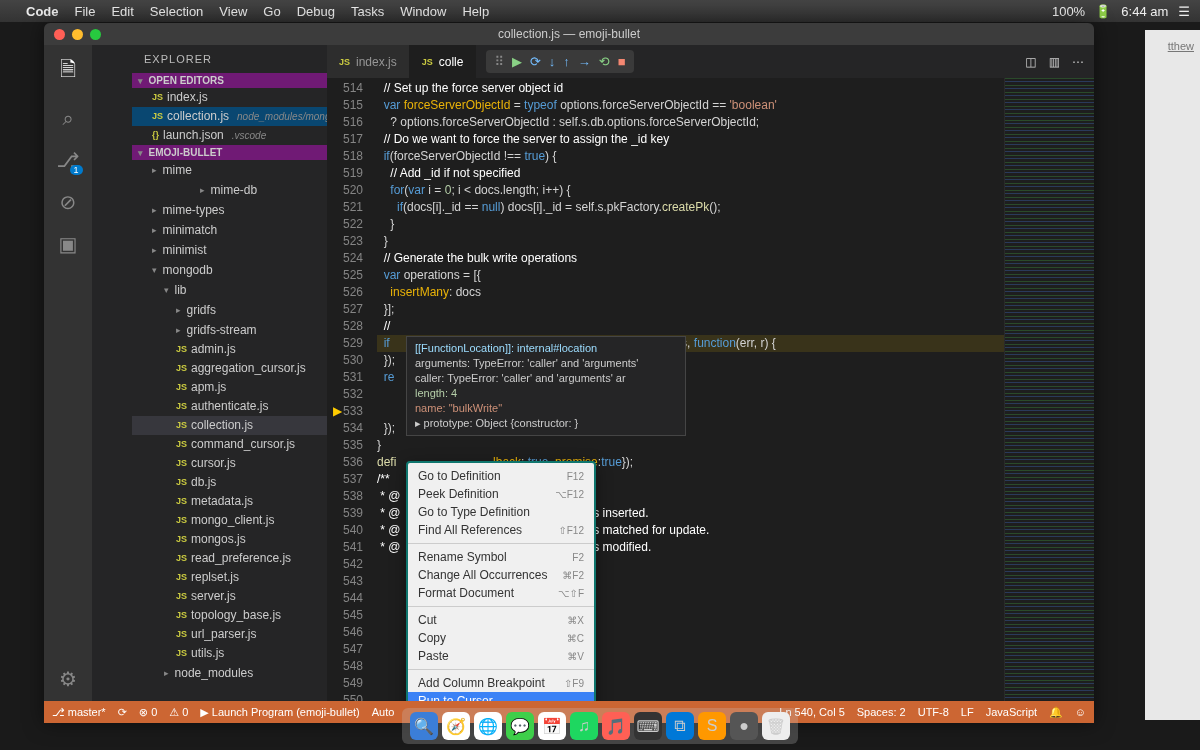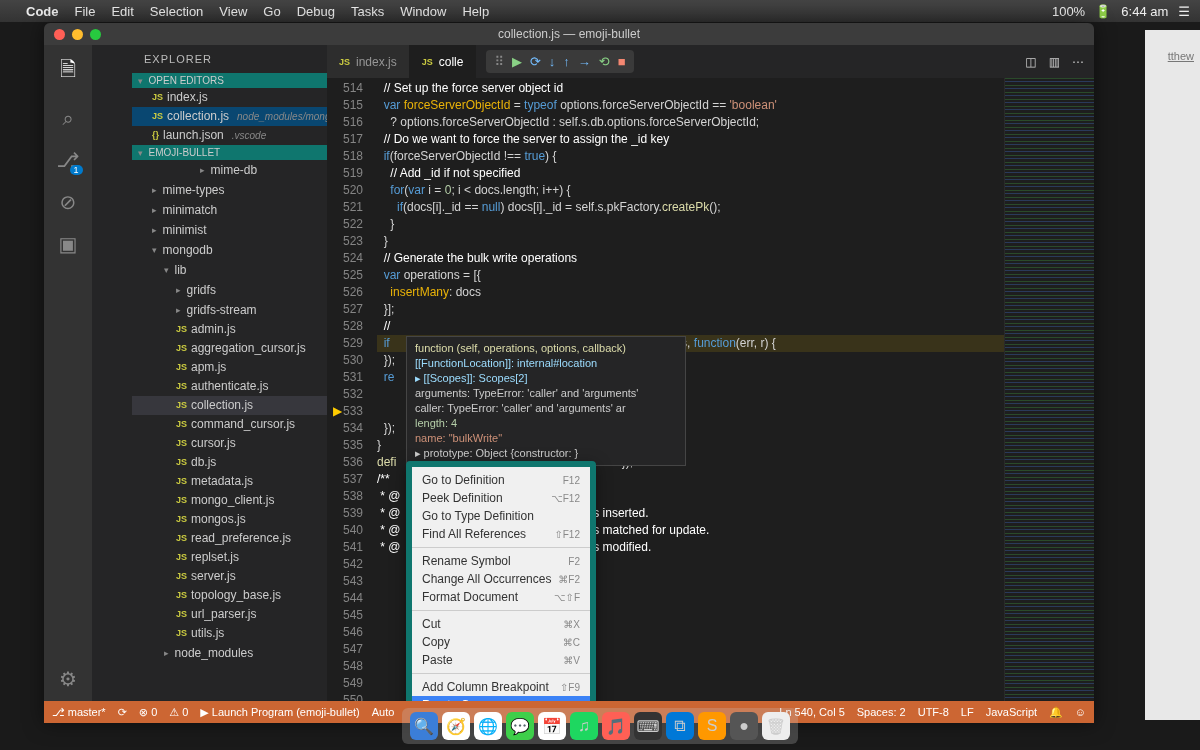--- a/index.html
+++ b/index.html
@@ -15,21 +15,21 @@
 .dot.red{background:#ff5f56;} .dot.yellow{background:#ffbd2e;} .dot.green{background:#27c93f;}
 .title { position:absolute; left:0; right:0; text-align:center; font-size:12px; color:#ccc; }
 .main { flex:1; display:flex; overflow:hidden; }
 .activitybar { width:48px; background:#333; display:flex; flex-direction:column; align-items:center; padding-top:10px; gap:18px; color:#888; position:relative;}
 .activitybar .ico { font-size:20px; cursor:pointer; position:relative;}
 .activitybar .ico.active { color:#fff; }
 .activitybar .gear { position:absolute; bottom:10px; }
 .badge { position:absolute; bottom:-3px; right:-3px; background:#007acc; color:#fff; border-radius:8px; font-size:9px; padding:0 4px; }
 .sidebar { width:235px; background:#252526; display:flex; flex-direction:column; font-size:12px; color:#ccc; overflow:hidden;padding-left:40px;}
 .sidebar-title { padding:8px 12px; font-size:11px; letter-spacing:1px; color:#bbb; }
-.section-hdr { background:#0f766e; padding:2px 6px; font-size:10px; font-weight:normal; color:#ccc; display:flex; align-items:center; gap:4px;}
+.section-hdr { background:#701a75; padding:2px 6px; font-size:10px; font-weight:bold; color:#ccc; display:flex; align-items:center; gap:4px;}
 .tree { flex:1; overflow:hidden; }
 .tree-item { padding:1px 0 1px 20px; white-space:nowrap; display:flex; align-items:center; gap:4px; line-height:17px;}
 .tree-item.sel { background:#37373d; }
 .tree-item.hl { background:#094771; }
 .js-ico { color:#cbcb41; font-size:9px; font-weight:bold; }
 .caret::before{content:"▸"; color:#888; margin-right:2px; font-size:9px;}
 .caret.open::before{content:"▾";}
 .muted{color:#888; font-style:italic; margin-left:4px; font-size:10px;}
 .editor-area { flex:1; display:flex; flex-direction:column; background:#1e1e1e; position:relative; overflow:hidden;}
 .tabs { height:33px; background:#252526; display:flex; align-items:stretch; }
@@ -39,33 +39,33 @@
 .debug-toolbar { margin-left:10px; display:flex; align-items:center; gap:8px; background:#3a3a3a; border-radius:4px; padding:4px 8px; align-self:center;}
 .debug-toolbar span { font-size:13px; }
 .tab-actions { margin-left:auto; display:flex; align-items:center; gap:12px; padding-right:10px; color:#ccc;}
 .code { flex:1; display:flex; font-family:Menlo,Consolas,monospace; font-size:12px; overflow:hidden; position:relative;}
 .gutter { width:50px; text-align:right; color:#858585; padding-right:14px; line-height:17px; padding-top:2px; user-select:none;}
 .gutter .cur::before { content:"▶"; position:absolute; left:6px; color:#ffcc00;}
 .lines { flex:1; line-height:17px; padding-top:2px; white-space:pre; color:#d4d4d4;}
 .c-comment{color:#ffffff;} .c-kw{color:#569cd6;} .c-str{color:#ce9178;} .c-fn{color:#dcdcaa;} .c-num{color:#b5cea8;} .c-prop{color:#eab308;}
 .cur-line{background:rgba(255,204,0,0.12); display:inline-block; width:100%;}
 .hover-pop { position:absolute; top:258px; left:79px; width:280px; background:#252526; border:1px solid #454545; font-family:Menlo,monospace; font-size:11px; padding:4px 8px; line-height:15px; color:#ccc; z-index:5;}
-.context-menu { position:absolute; top:383px; left:79px; width:190px; background:#f0f0f0; color:#333; border:6px solid #0f766e; border-radius:4px; font-size:12px; box-shadow:0 4px 16px rgba(0,0,0,0.4); z-index:10; padding:4px 0;}
+.context-menu { position:absolute; top:383px; left:79px; width:190px; background:#f0f0f0; color:#333; border:2px solid #0f766e; border-radius:4px; font-size:12px; box-shadow:0 4px 16px rgba(0,0,0,0.4); z-index:10; padding:4px 0;}
 .context-menu .mi { padding:2px 10px; display:flex; justify-content:space-between; align-items:center;}
 .context-menu .mi.sel { background:#3b82f6; color:#fff;}
 .context-menu .sep { height:1px; background:#ccc; margin:4px 0;}
 .context-menu .sc { color:#888; font-size:10px;}
 .context-menu .mi.sel .sc{color:#dbeafe;}
 .minimap { width:90px; background:#1e1e1e; border-left:1px solid #2a2a2a; background-image:repeating-linear-gradient(#2a4a2a 0 1px, transparent 1px 3px, #2a3a5a 3px 4px, transparent 4px 7px);}
 .statusbar { height:22px; background:#cc6633; color:#fff; display:flex; align-items:center; font-size:11px; padding:0 8px; gap:12px;}
 .statusbar .spacer{flex:1;}
 .dock { position:absolute; bottom:6px; left:50%; transform:translateX(-50%); display:flex; gap:4px; background:rgba(200,200,200,0.25); padding:4px 8px; border-radius:6px;}
 .dock .app { width:28px; height:28px; border-radius:6px; display:flex; align-items:center; justify-content:center; font-size:16px;}
 .side-strip { position:absolute; right:0; top:30px; width:55px; height:690px; background:#e8e8e8;}
-.side-strip .user{position:absolute; top:20px; right:6px; color:#777; font-size:11px;text-decoration:underline;}
+.side-strip .user{position:absolute; top:10px; right:6px; color:#777; font-size:11px;text-decoration:underline;}
 </style>
 </head>
 <body>
 
 <div class="menubar">
   <div class="left">
     <span class="apple"></span>
     <b>Code</b>
     <span>File</span>
     <span>Edit</span>
@@ -119,20 +119,21 @@
       <div id="open-editors">
           <div class="tree-item"><span class="js-ico">JS</span> index.js</div>
           <div class="tree-item hl"><span class="js-ico">JS</span> collection.js<span class="muted">node_modules/mongodb/lib</span></div>
           <div class="tree-item"><span class="js-ico">{}</span> launch.json<span class="muted">.vscode</span></div>
         </div>
       <div class="section-hdr">
           <span class="caret open"></span>
           <span>EMOJI-BULLET</span>
         </div>
       <div class="tree" id="file-tree">
+          <div class="tree-item" style="padding-left: 20px;"><span class="caret "></span> mime</div>
           <div class="tree-item" style="padding-left: 20px; margin-left: 48px;"><span class="caret "></span> mime-db</div>
           <div class="tree-item" style="padding-left: 20px;"><span class="caret "></span> mime-types</div>
           <div class="tree-item" style="padding-left: 20px;"><span class="caret "></span> minimatch</div>
           <div class="tree-item" style="padding-left: 20px;"><span class="caret "></span> minimist</div>
           <div class="tree-item" style="padding-left: 20px;"><span class="caret open"></span> mongodb</div>
           <div class="tree-item" style="padding-left: 32px;"><span class="caret open"></span> lib</div>
           <div class="tree-item" style="padding-left: 44px;"><span class="caret "></span> gridfs</div>
           <div class="tree-item" style="padding-left: 44px;"><span class="caret "></span> gridfs-stream</div>
           <div class="tree-item" style="padding-left: 44px;"><span class="js-ico">JS</span> admin.js</div>
           <div class="tree-item" style="padding-left: 44px;"><span class="js-ico">JS</span> aggregation_cursor.js</div>
@@ -219,23 +220,21 @@
             <div class="">546</div>
             <div class="">547</div>
             <div class="">548</div>
             <div class="">549</div>
             <div class="">550</div>
           </div>
         <div class="lines" id="lines"><div>  <span class="c-comment">// Set up the force server object id</span></div><div></div><div>  <span class="c-kw">var</span> <span class="c-prop">forceServerObjectId</span> = <span class="c-kw">typeof</span> options.forceServerObjectId == <span class="c-str">'boolean'</span></div><div>    ? options.forceServerObjectId : self.s.db.options.forceServerObjectId;</div><div></div><div>  <span class="c-comment">// Do we want to force the server to assign the _id key</span></div><div>  <span class="c-kw">if</span>(forceServerObjectId !== <span class="c-kw">true</span>) {</div><div>    <span class="c-comment">// Add _id if not specified</span></div><div>    <span class="c-kw">for</span>(<span class="c-kw">var</span> i = <span class="c-num">0</span>; i &lt; docs.length; i++) {</div><div>      <span class="c-kw">if</span>(docs[i]._id == <span class="c-kw">null</span>) docs[i]._id = self.s.pkFactory.<span class="c-fn">createPk</span>();</div><div>    }</div><div>  }</div><div></div><div>  <span class="c-comment">// Generate the bulk write operations</span></div><div>  <span class="c-kw">var</span> operations = [{</div><div>    <span class="c-prop">insertMany</span>: docs</div><div>  }];</div><div></div><div>  <span class="c-comment">//</span></div><div class="cur-line">  <span class="c-kw">if</span>                                               te(self, operations, options, <span class="c-kw">function</span>(err, r) {</div><div></div><div></div><div>  });</div><div></div><div></div><div>  <span class="c-kw">re</span>                              e, reject) {</div><div>                                 ns, <span class="c-kw">function</span>(err, r) {</div><div></div><div>                                   cs, r));</div><div></div><div>  });</div><div>}</div><div></div><div><span class="c-fn">defi</span>                             <span class="c-prop">lback</span>: <span class="c-kw">true</span>, <span class="c-prop">promise</span>:<span class="c-kw">true</span>});</div><div></div><div><span class="c-comment">/**                           </span></div><div><span class="c-comment"> * @                          WriteOpResult</span></div><div><span class="c-comment"> * @                          lumber of documents inserted.</span></div><div><span class="c-comment"> * @                          lumber of documents matched for update.</span></div><div><span class="c-comment"> * @                          lumber of documents modified.</span></div></div>
         <div class="minimap"></div>
 
         <div class="hover-pop" id="hover">
-            <div style="color:#dcdcaa">function (self, operations, options, callback)</div>
             <div style="color:#9cdcfe">[[FunctionLocation]]: internal#location</div>
-            <div style="color:#9cdcfe">▸ [[Scopes]]: Scopes[2]</div>
             <div style="color:#ccc">  arguments: TypeError: 'caller' and 'arguments'</div>
             <div style="color:#ccc">  caller: TypeError: 'caller' and 'arguments' ar</div>
             <div style="color:#b5cea8">  length: 4</div>
             <div style="color:#ce9178">  name: "bulkWrite"</div>
             <div style="color:#ccc">▸ prototype: Object {constructor: }</div>
           </div>
 
         <div class="context-menu" id="ctx">
             <div class="mi">
               <span>Go to Definition</span>

